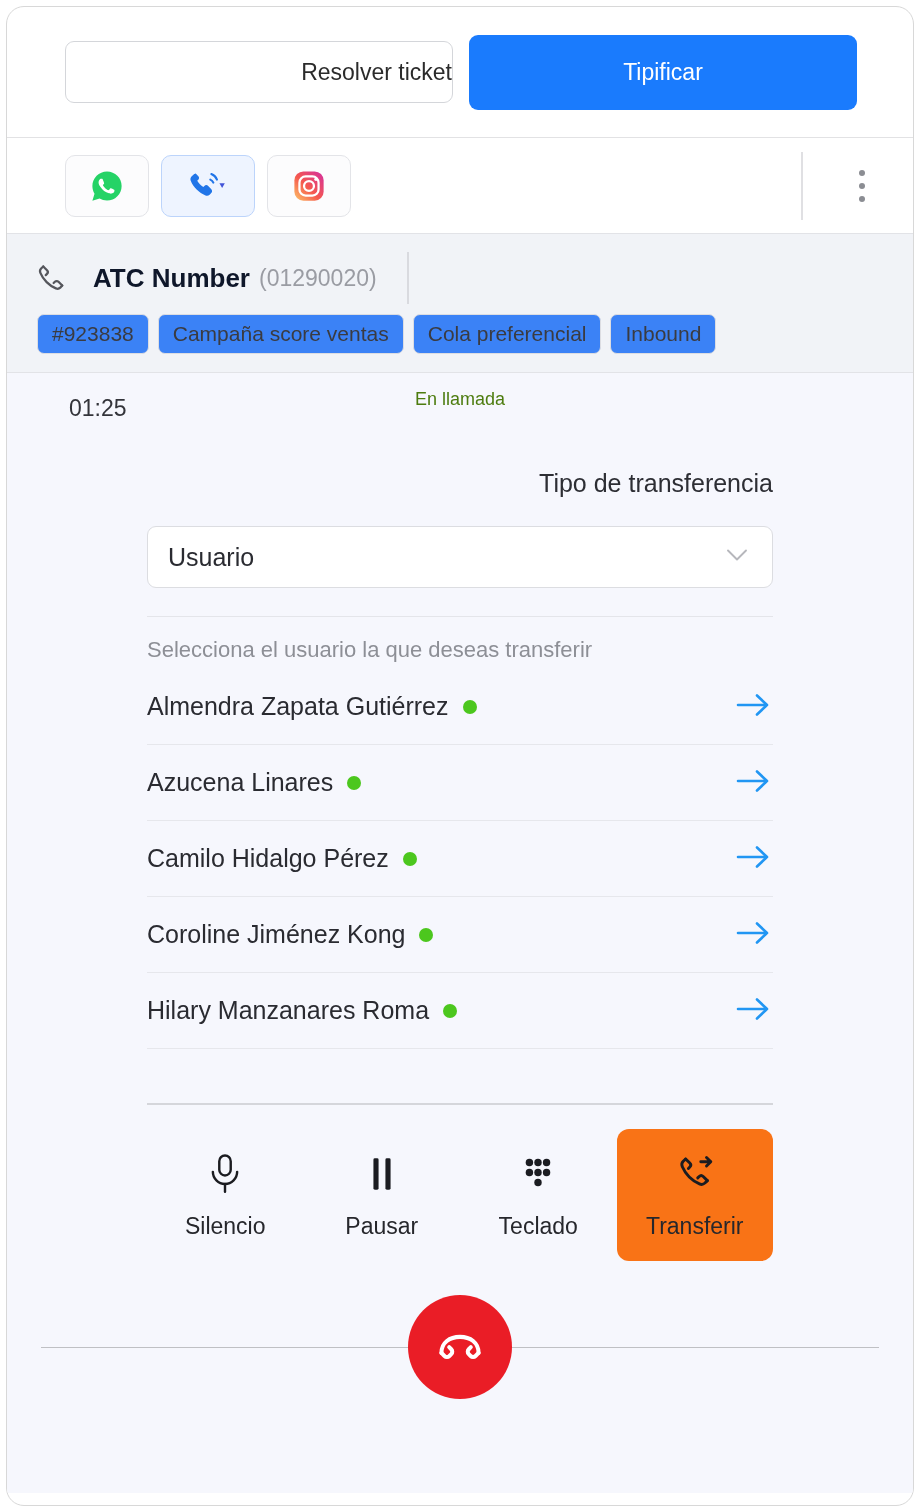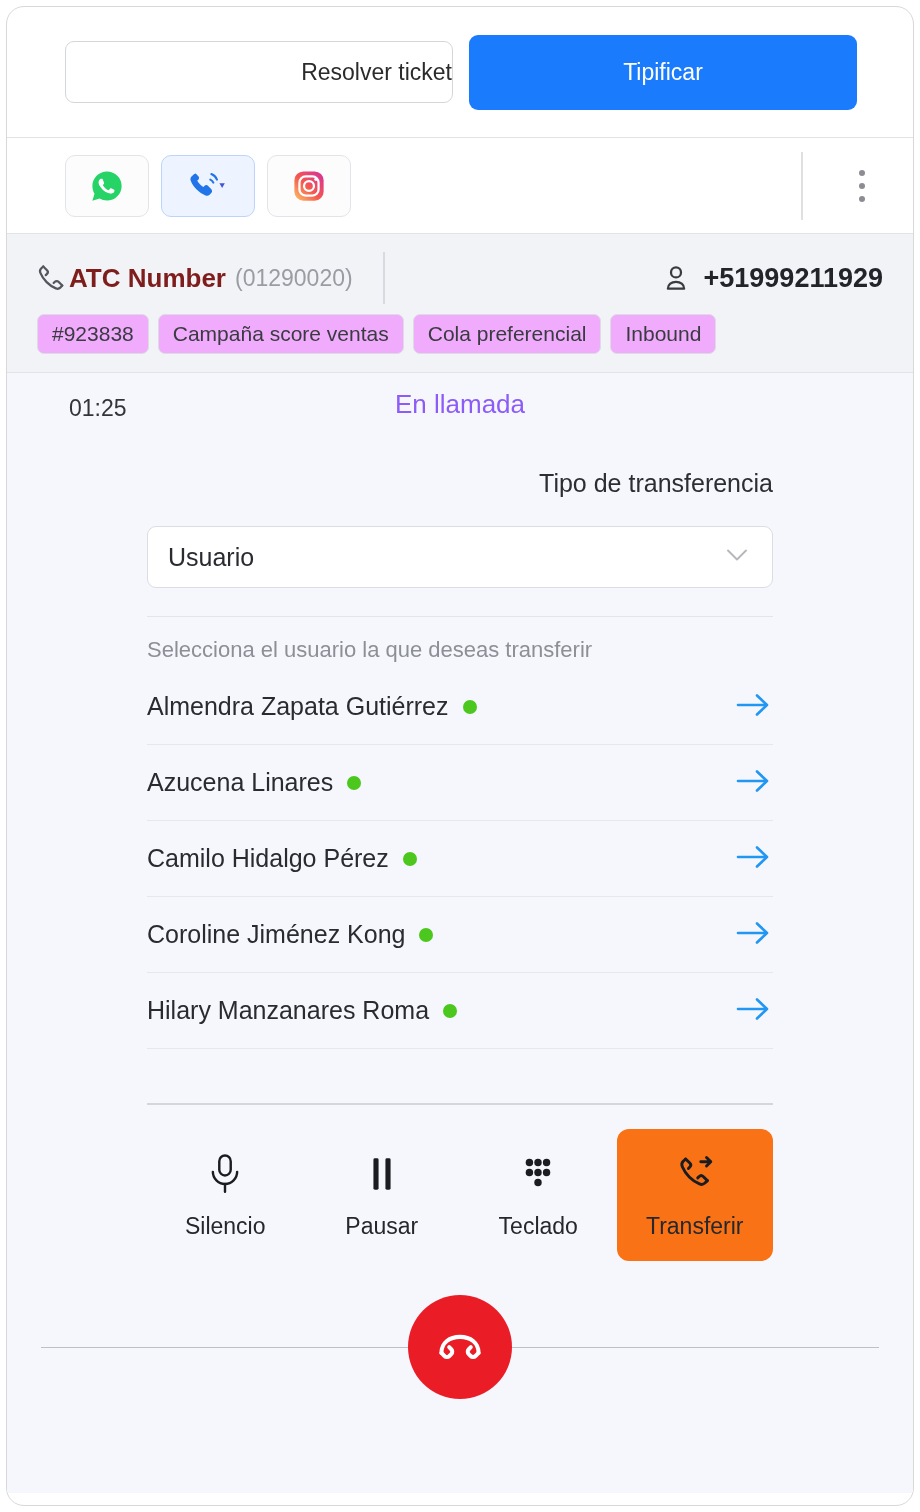--- a/index.html
+++ b/index.html
@@ -98,31 +98,31 @@
     height: 140px;
     background: #f1f3f7;
     border-top: 1px solid #e2e3e7;
     border-bottom: 1px solid #e2e3e7;
     padding: 16px 30px 0 28px;
   }
   .info-row1 {
     display: flex; align-items: center;
     height: 56px;
   }
-  .atc-name { font-size: 26px; color: #7f1d1d; font-weight: bold; margin-left: 4px; }
+  .atc-name { font-size: 26px; color: #0f172a; font-weight: bold; margin-left: 28px; }
   .atc-id   { font-size: 23px; color: #9a9ca3; margin-left: 9px; }
   .info-sep { width: 2px; height: 52px; background: #d9dadf; margin-left: 30px; }
   .info-right { margin-left: auto; display: flex; align-items: center; }
   .phone-num { font-size: 27px; color: #23242a; font-weight: bold; margin-left: 14px; }
   .tags { display: flex; gap: 9px; margin-top: 8px; padding-left: 2px; }
   .tag {
     height: 40px;
     border: 1px solid #dcdde2;
     border-radius: 7px;
-    background: #f0abfc;
+    background: #3b82f6;
     color: #3a3b41;
     font-size: 21px;
     display: flex; align-items: center;
     padding: 0 14px;
     cursor: pointer;
   }
 
   
   .panel {
     position: absolute;
@@ -134,21 +134,21 @@
     position: relative;
     height: 80px;
   }
   .timer {
     position: absolute; left: 62px; top: 22px;
     font-size: 23px; color: #33343a;
   }
   .status {
     position: absolute; left: 0; right: 0; top: 16px;
     text-align: center;
-    font-size: 26px; color: #8b5cf6;
+    font-size: 18px; color: #4d7c0f;
   }
 
   .form { padding: 16px 140px 0 140px; }
   .field-label { font-size: 25px; color: #2d2e34; margin-bottom: 28px; text-align: right; }
   .select {
     height: 62px;
     border: 1px solid #dcdde1;
     border-radius: 9px;
     background: #ffffff;
     display: flex; align-items: center;
@@ -278,27 +278,20 @@
   <div class="info">
     <div class="info-row1">
       <svg width="30" height="30" viewBox="0 0 24 24" fill="none" stroke="#55565c" stroke-width="1.8" stroke-linecap="round">
         <path d="M6.6 2.8 4.9 4.4c-.9.9-1.1 2.3-.6 3.5 1.1 2.7 2.8 5.2 5 7.4 2.2 2.2 4.7 3.9 7.4 5 1.2.5 2.6.3 3.5-.6l1.6-1.7"></path>
         <path d="M6.6 2.8l3 3c.8.8.8 2.1 0 2.9l-1 1"></path>
         <path d="M21.8 18l-3-3c-.8-.8-2.1-.8-2.9 0l-1 1"></path>
       </svg>
       <span class="atc-name">ATC Number</span>
       <span class="atc-id">(01290020)</span>
       <div class="info-sep"></div>
-      <div class="info-right">
-        <svg width="28" height="30" viewBox="0 0 22 24" fill="none" stroke="#3a3b41" stroke-width="1.8">
-          <circle cx="11" cy="7.5" r="4"></circle>
-          <path d="M4.5 20.5c0-3.3 2.9-5.5 6.5-5.5s6.5 2.2 6.5 5.5z" stroke-linejoin="round"></path>
-        </svg>
-        <span class="phone-num">+51999211929</span>
-      </div>
     </div>
     <div class="tags">
       <div class="tag">#923838</div>
       <div class="tag">Campaña score ventas</div>
       <div class="tag">Cola preferencial</div>
       <div class="tag">Inbound</div>
     </div>
   </div>
 
   <div class="panel">

